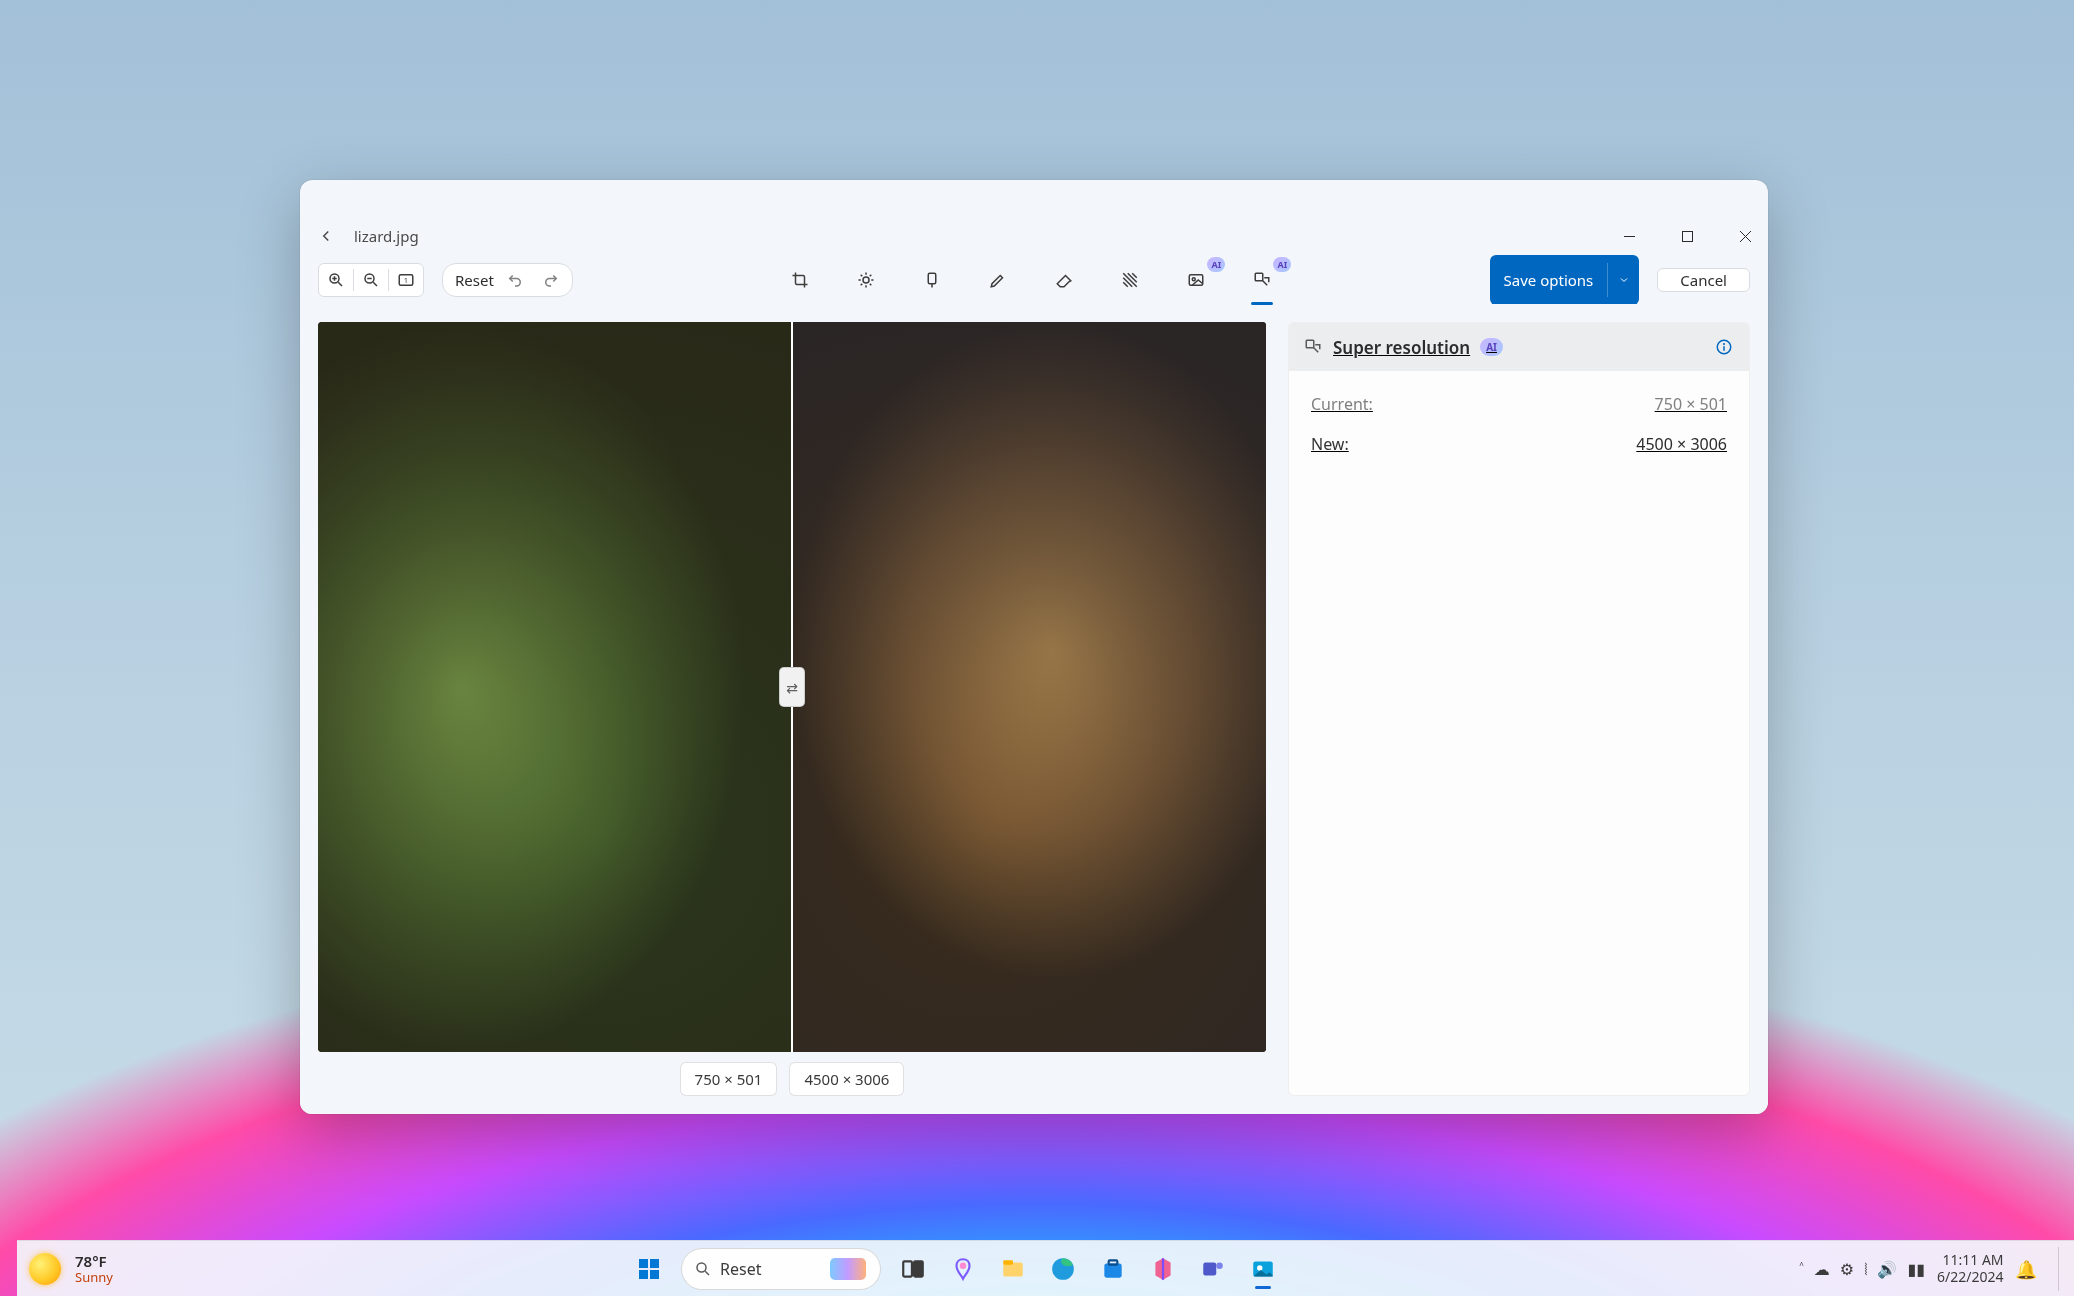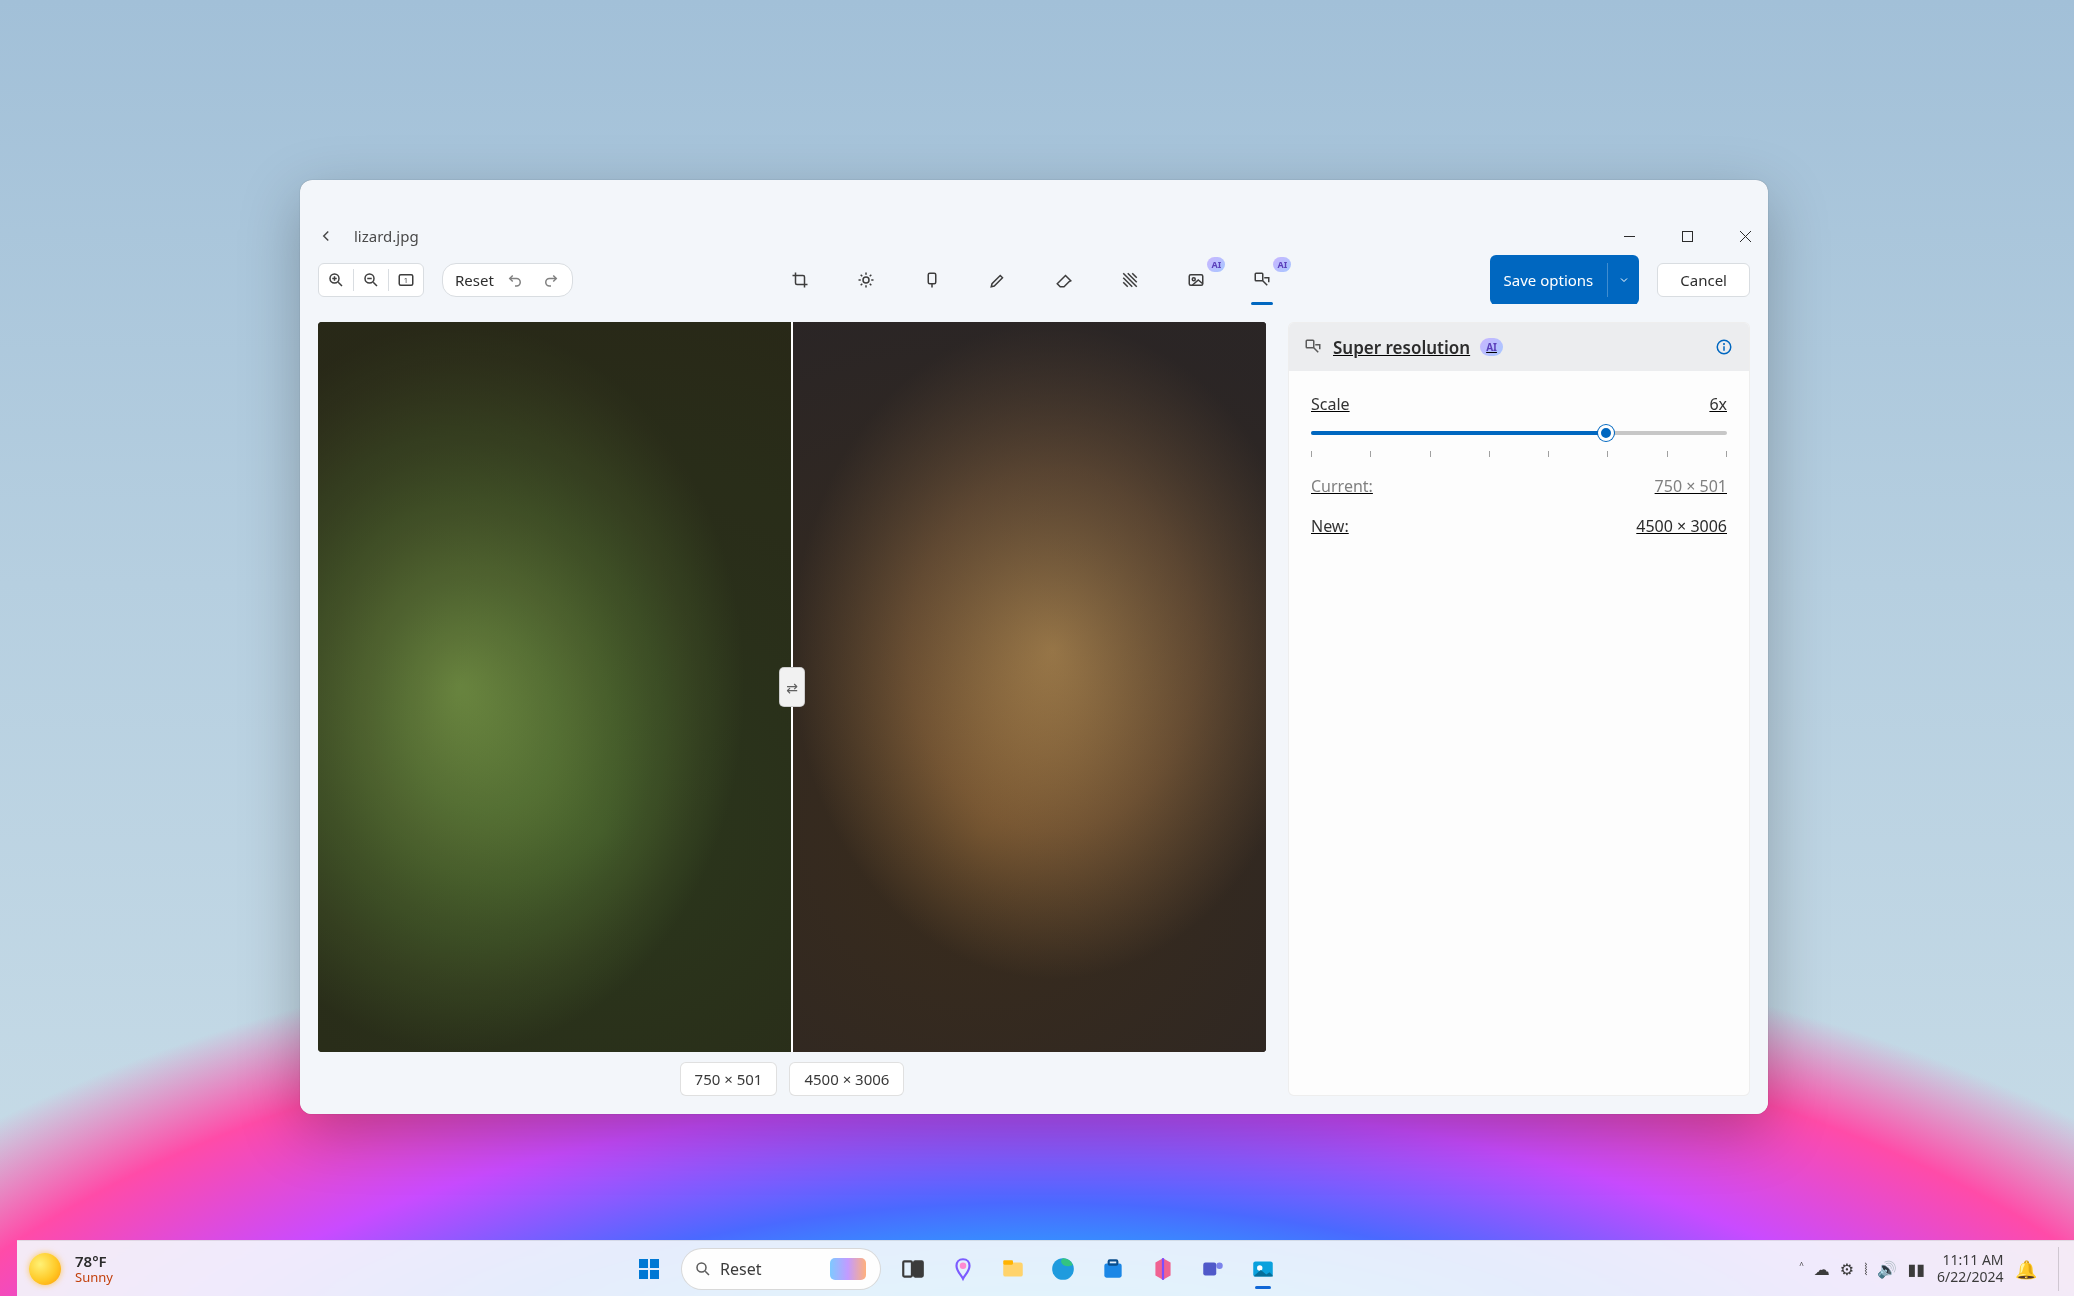--- a/index.html
+++ b/index.html
@@ -124,21 +124,21 @@
   background:linear-gradient(135deg,#c9b6ff,#a7c7ff);
 }
 
 .save-dropdown {
   height:50px; background:#0067c0; color:#fff; border-radius:6px; overflow:hidden; cursor:pointer;
 }
 .save-dropdown .lbl { padding:0 14px; font-size:15px; }
 .save-dropdown .chev { width:32px; height:34px; display:flex; align-items:center; justify-content:center; border-left:1px solid rgba(255,255,255,0.25); }
 
 .cancel-btn {
-  height:34px; padding:0 22px; background:#fff; border:1px solid #d9dde1; border-radius:6px;
+  height:24px; padding:0 22px; background:#fff; border:1px solid #d9dde1; border-radius:6px;
   font-size:15px; color:#2e2e2e; cursor:pointer;
 }
 
 
 .app-body { flex:1; display:flex; overflow:hidden; padding:18px; gap:22px; background:#f3f6fa; }
 
 .canvas-wrap { flex:1; display:flex; flex-direction:column; align-items:center; }
 .image-stage {
   width:100%; height:746px; position:relative; border-radius:4px; overflow:hidden;
   background:#2c271e;
@@ -393,40 +393,20 @@
           <span class="info">
             <svg width="18" height="18" viewBox="0 0 24 24" fill="none" stroke="currentColor" stroke-width="2">
                 <circle cx="12" cy="12" r="9"></circle>
                 <line x1="12" y1="11" x2="12" y2="17"></line>
                 <circle cx="12" cy="8" r="0.5" fill="currentColor"></circle>
               </svg>
           </span>
         </div>
 
         <div class="sp-body">
-          <div class="slider-row">
-            <div class="sp-row">
-              <span>Scale</span>
-              <span>6x</span>
-            </div>
-            <div class="slider-track">
-              <div class="slider-fill" id="slider-fill" style="width: 71%;"></div>
-              <div class="slider-thumb" id="slider-thumb" style="left: 71%;"></div>
-            </div>
-            <div class="slider-ticks" id="slider-ticks">
-                <span></span>
-                <span></span>
-                <span></span>
-                <span></span>
-                <span></span>
-                <span></span>
-                <span></span>
-                <span></span>
-              </div>
-          </div>
 
           <div class="sp-row">
             <span class="sp-label-muted">Current:</span>
             <span class="sp-value-muted">750 × 501</span>
           </div>
           <div class="sp-row">
             <span>New:</span>
             <span class="sp-value">4500 × 3006</span>
           </div>
         </div>

